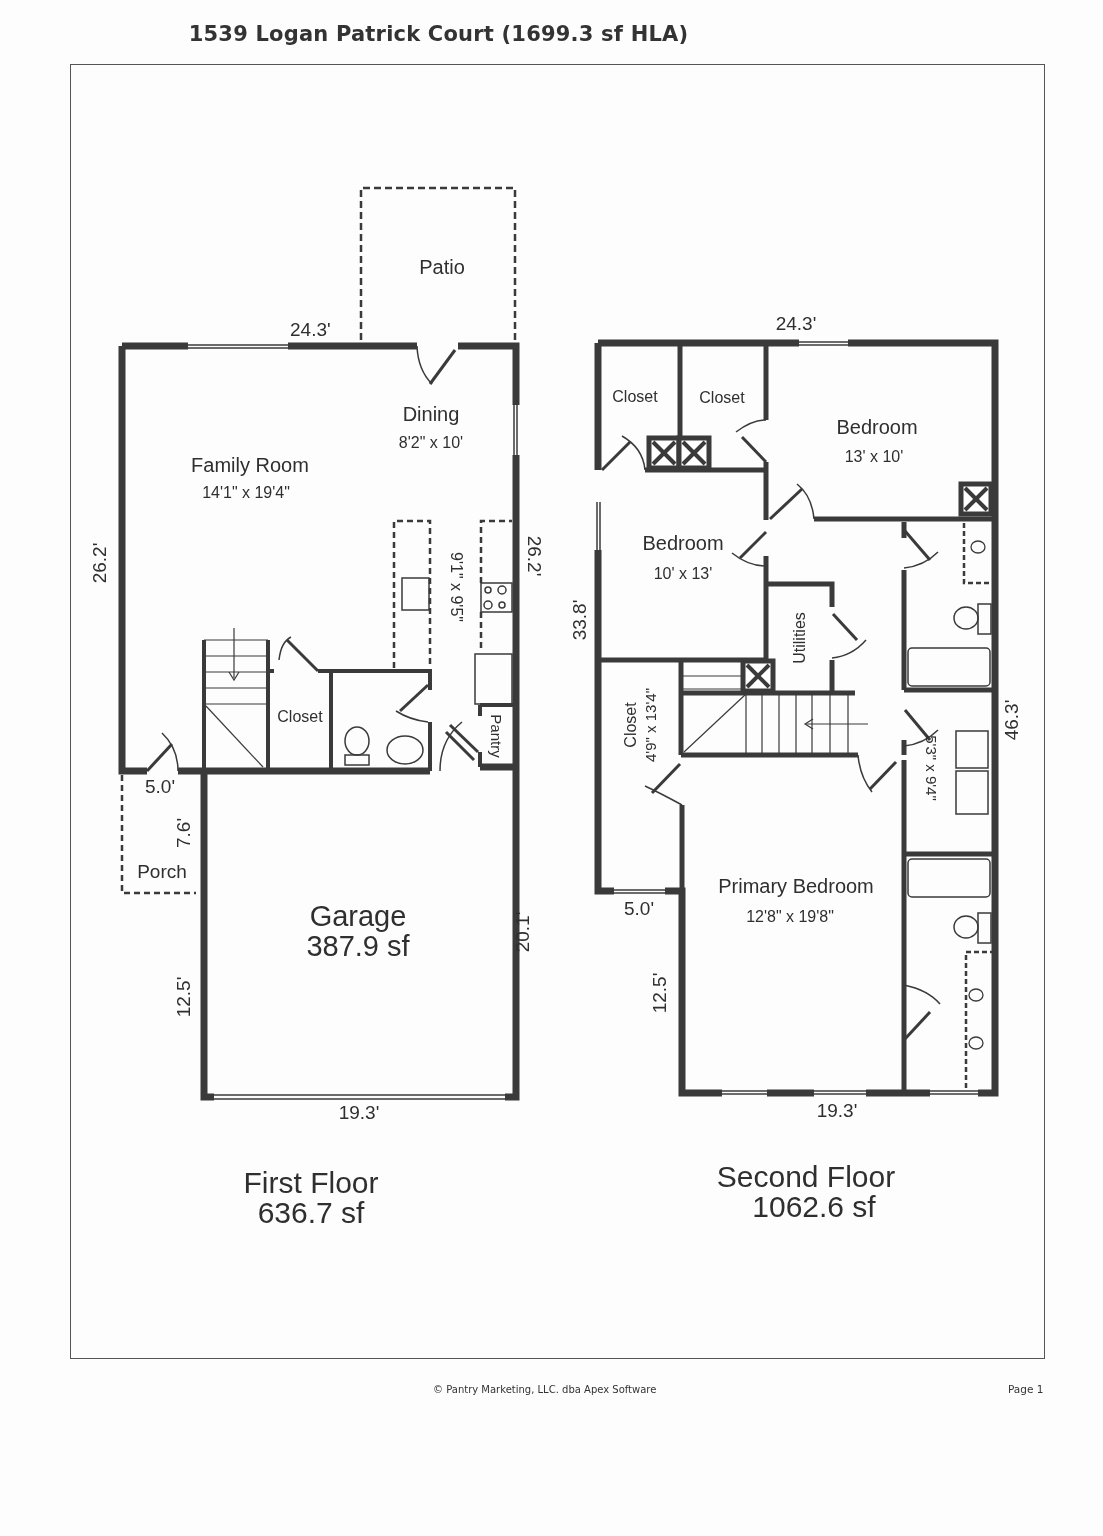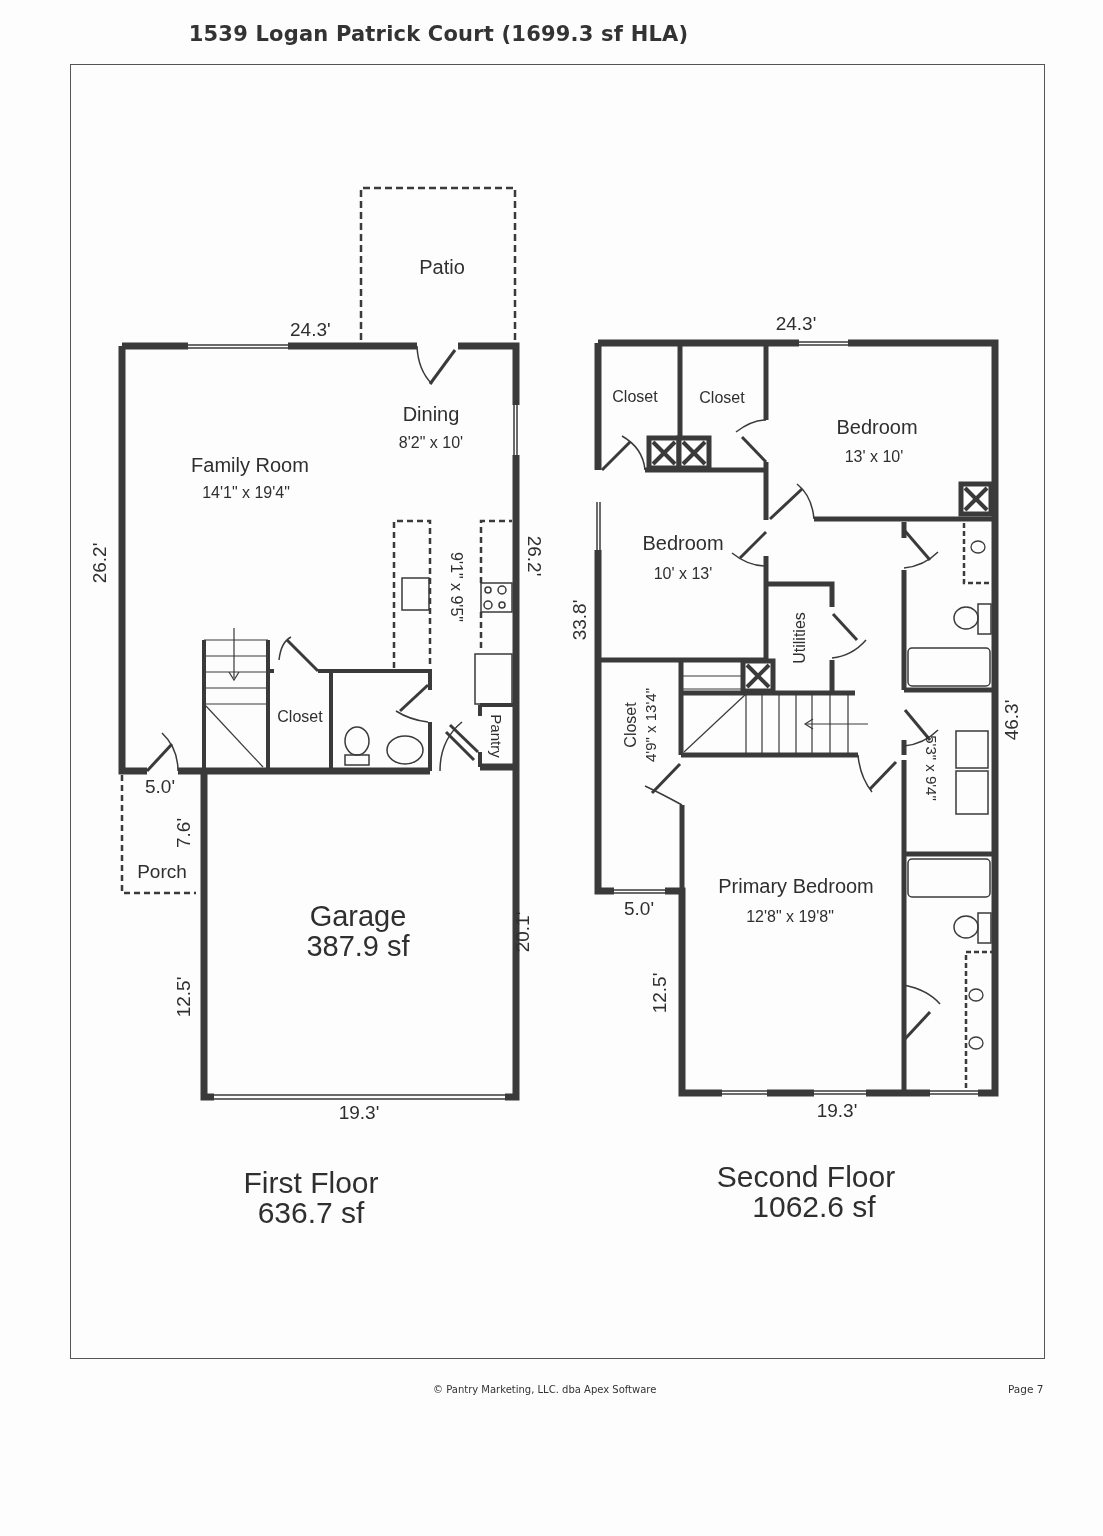--- a/index.html
+++ b/index.html
@@ -229,13 +229,13 @@
     <text x="790" y="922" font-size="16" text-anchor="middle">12'8" x 19'8"</text>
     <text x="639" y="915" font-size="19" text-anchor="middle">5.0'</text>
     <text transform="translate(666,993) rotate(-90)" font-size="19" text-anchor="middle">12.5'</text>
     <text x="837" y="1117" font-size="19" text-anchor="middle">19.3'</text>
     <text x="806" y="1187" font-size="30" text-anchor="middle">Second Floor</text>
     <text x="814" y="1217" font-size="30" text-anchor="middle">1062.6 sf</text>
   </g>
 </svg>
 
 <div class="footer-left">© Pantry Marketing, LLC. dba Apex Software</div>
-<div class="footer-right">Page 7</div>
+<div class="footer-right">Page 1</div>
 
 </body></html>

